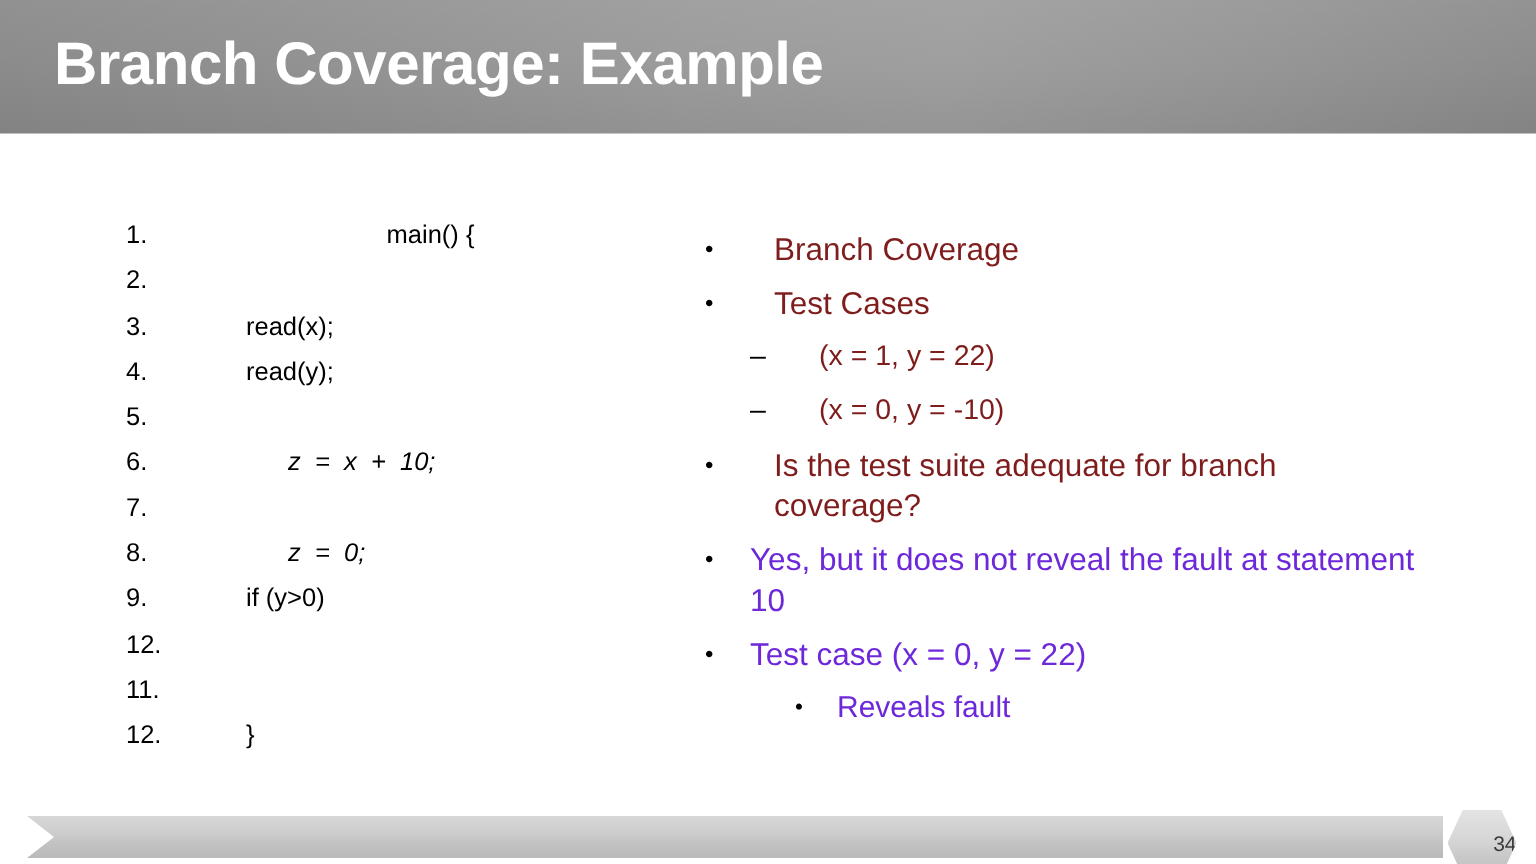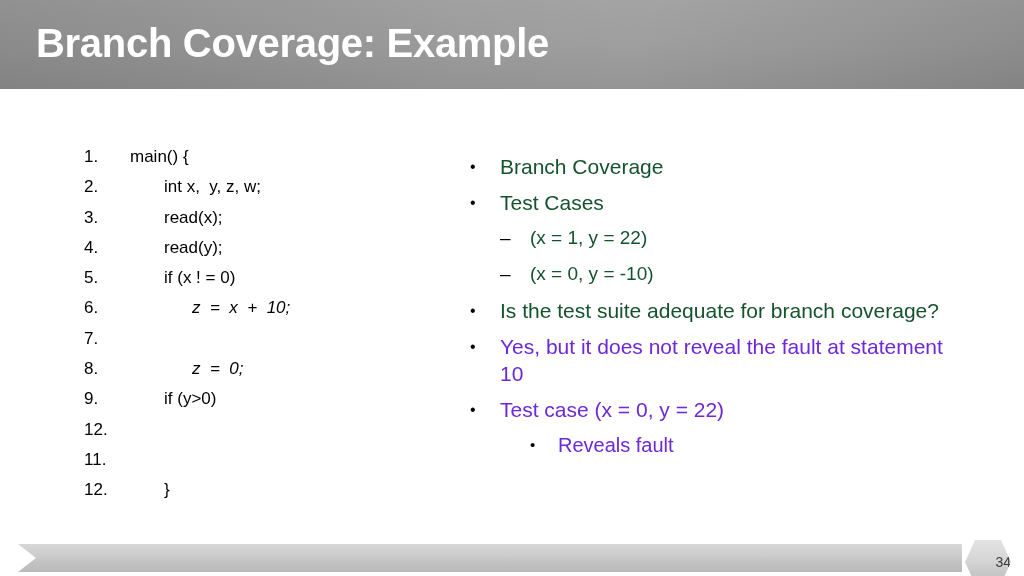--- a/index.html
+++ b/index.html
@@ -73,21 +73,21 @@
     white-space: pre;
   }
   .code-num {
     width: 46px;
     flex: 0 0 46px;
     text-align: left;
   }
   .code-text {
     flex: 1 1 auto;
   }
-  .ind-0 { padding-left: 0px; }
+  .ind-0 { padding-left: 0px; text-align: center; }
   .ind-1 { padding-left: 34px; }
   .ind-2 { padding-left: 62px; font-style: italic; }
 
   
   #bullet-column {
     position: absolute;
     left: 470px;
     top: 64px;
     width: 480px;
   }
@@ -120,21 +120,21 @@
 
   
   .lvl3 {
     font-size: 20px;
     line-height: 26px;
     margin-left: 60px;
   }
   .lvl3 .marker { width: 28px; font-size: 15px; line-height: 26px; }
 
   .red { color: #6d28d9; }
-  .blk { color: #14532d; }
+  .blk { color: #7f1d1d; margin-left: 16px; }
 
   
   #footer {
     position: absolute;
     left: 0;
     top: 540px;
     width: 1024px;
     height: 36px;
   }
   #footer-ribbon-inner {
@@ -171,24 +171,24 @@
 <body>
 
 <div id="title-band">
   <div id="slide-title">Branch Coverage: Example</div>
 </div>
 
 <div id="content">
 
   <div id="code-column">
       <div class="code-line"><span class="code-num">1.</span><span class="code-text ind-0">main() {</span></div>
-      <div class="code-line"><span class="code-num">2.</span><span class="code-text ind-1">int x,  y, z, w;</span></div>
+      <div class="code-line"><span class="code-num">2.</span></div>
       <div class="code-line"><span class="code-num">3.</span><span class="code-text ind-1">read(x);</span></div>
       <div class="code-line"><span class="code-num">4.</span><span class="code-text ind-1">read(y);</span></div>
-      <div class="code-line"><span class="code-num">5.</span><span class="code-text ind-1">if (x ! = 0)</span></div>
+      <div class="code-line"><span class="code-num">5.</span></div>
       <div class="code-line"><span class="code-num">6.</span><span class="code-text ind-2">z  =  x  +  10;</span></div>
       <div class="code-line"><span class="code-num">7.</span></div>
       <div class="code-line"><span class="code-num">8.</span><span class="code-text ind-2">z  =  0;</span></div>
       <div class="code-line"><span class="code-num">9.</span><span class="code-text ind-1">if (y&gt;0)</span></div>
       <div class="code-line"><span class="code-num">12.</span></div>
       <div class="code-line"><span class="code-num">11.</span><span class="code-text ind-1"></span></div>
       <div class="code-line"><span class="code-num">12.</span><span class="code-text ind-1">}</span></div>
     </div>
 
   <div id="bullet-column">

